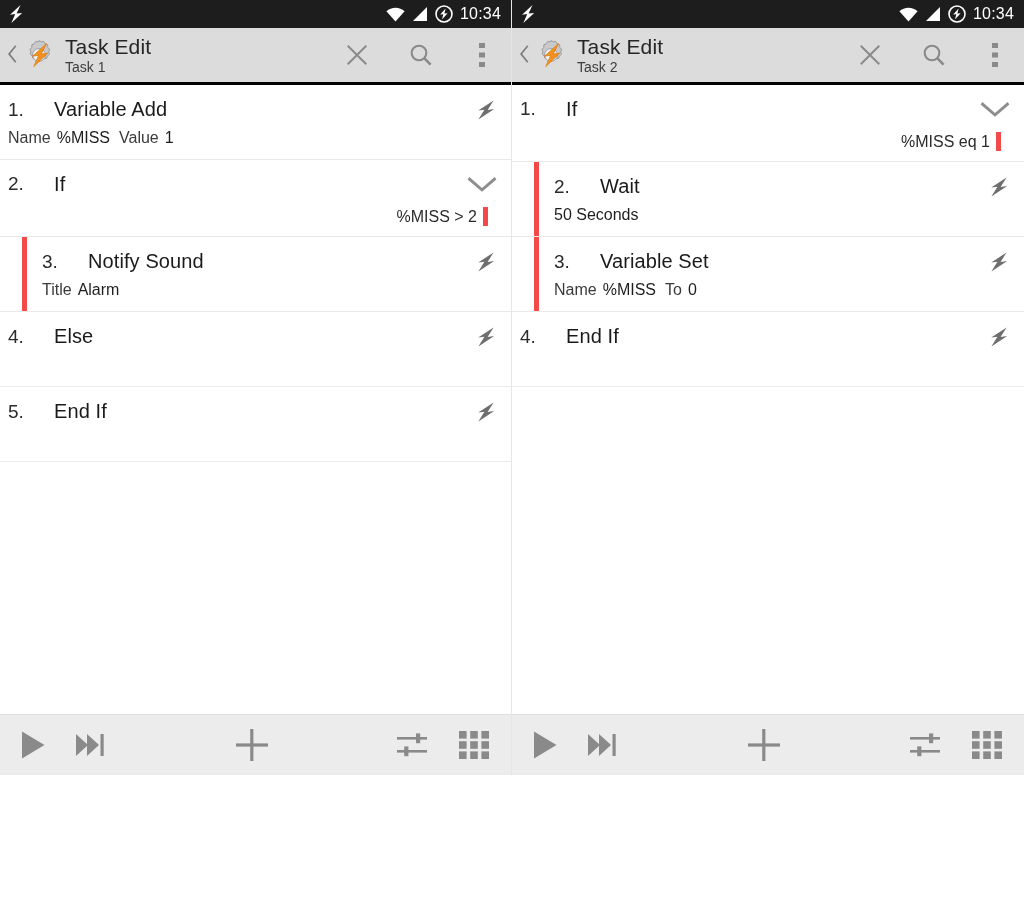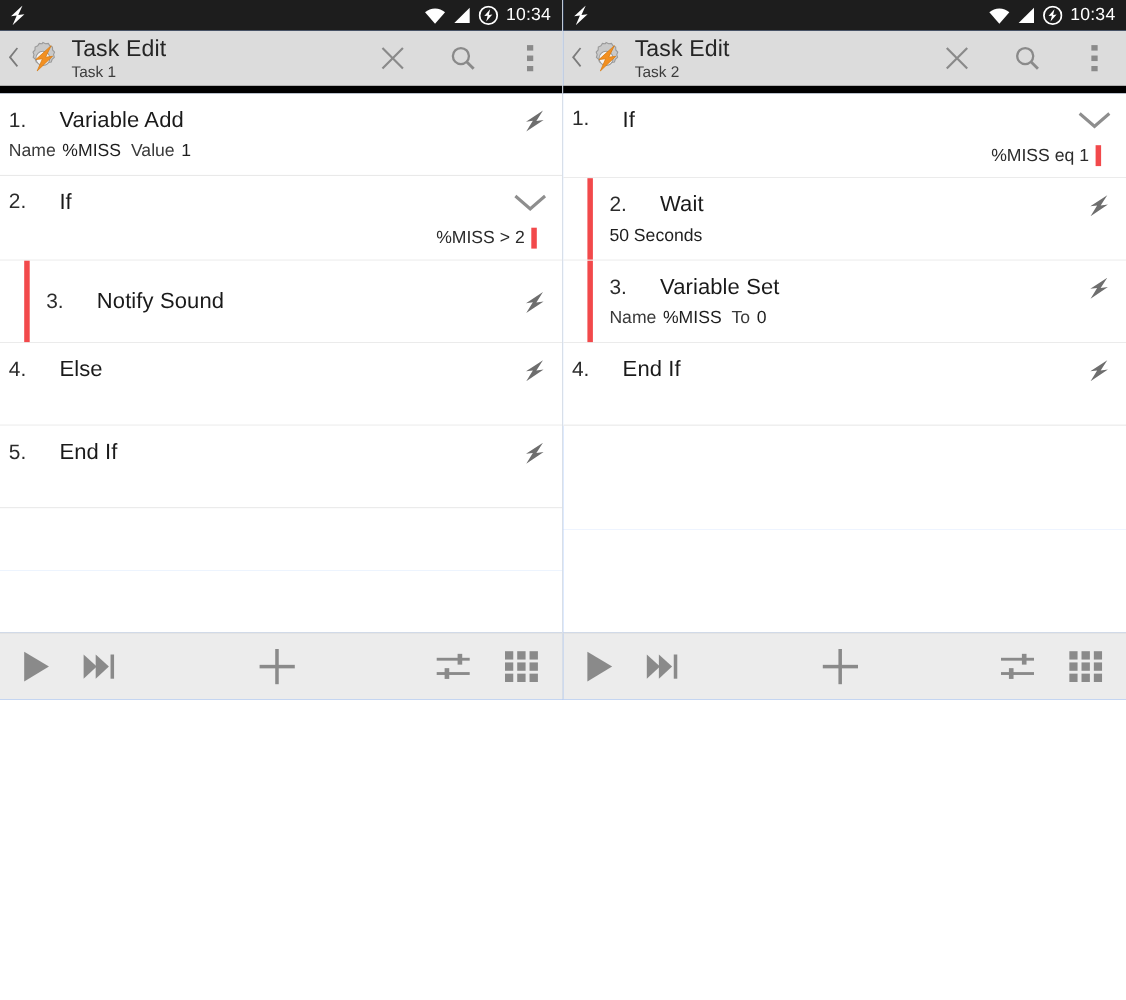--- a/index.html
+++ b/index.html
@@ -6,23 +6,23 @@
   html, body {
     width: 1024px; height: 909px;
     background: #ffffff;
     font-family: "Liberation Sans", sans-serif;
     overflow: hidden;
   }
 
   .screen { width: 1024px; height: 909px; display: flex; }
 
   .panel {
-    width: 512px; height: 636px;
+    width: 512px; height: 775px;
     display: flex; flex-direction: column;
-    background: #3b82f6;
+    background: #6d28d9;
     position: relative;
   }
   .panel.left { border-right: 1px solid #e6e6e6; }
 
   
   .statusbar {
     height: 28px; flex: 0 0 28px;
     background: #1d1d1d;
     display: flex; align-items: center;
     padding: 0 10px 0 8px;
@@ -35,21 +35,21 @@
     font-family: "Liberation Sans", sans-serif;
   }
 
   .ico { display: inline-block; line-height: 0; }
   .ico svg { display: block; }
 
   
   .appbar {
     height: 57px; flex: 0 0 57px;
     background: #dcdcdc;
-    border-bottom: 7px solid #000000;
+    border-bottom: 3px solid #000000;
     display: flex; align-items: center;
     padding: 0 0 0 6px;
   }
   .back-chev { color: #7b7b7b; font-size: 19px; line-height: 1; padding: 0 2px 3px 2px; }
   .app-logo { width: 34px; height: 34px; margin: 0 9px 0 2px; flex: 0 0 34px; }
   .titles { display: flex; flex-direction: column; justify-content: center; }
   .title {
     font-size: 21px; color: #252525; line-height: 23px;
     letter-spacing: .1px;
   }
@@ -257,20 +257,24 @@
               <span class="num">3.</span>
               <span class="name">Notify Sound</span>
               <span class="right-ico">
                 <span class="ico">
                   <svg width="22" height="22" viewBox="0 0 22 22" fill="#6e6e6e">
                     <path d="M18.6 1.4 L3.2 11.6 L9.4 10.8 L3.4 20.6 L19.2 10 L12.6 10.9 Z"></path>
                   </svg>
                 </span>
               </span>
             </div>
+            <div class="line2">
+              <span class="seg lbl">Title</span>
+              <span class="seg val">Alarm</span>
+            </div>
           </div>
         </div>
         <div class="row">
           <div class="row-inner">
             <div class="line1">
               <span class="num">4.</span>
               <span class="name">Else</span>
               <span class="right-ico">
                 <span class="ico">
                   <svg width="22" height="22" viewBox="0 0 22 22" fill="#6e6e6e">

